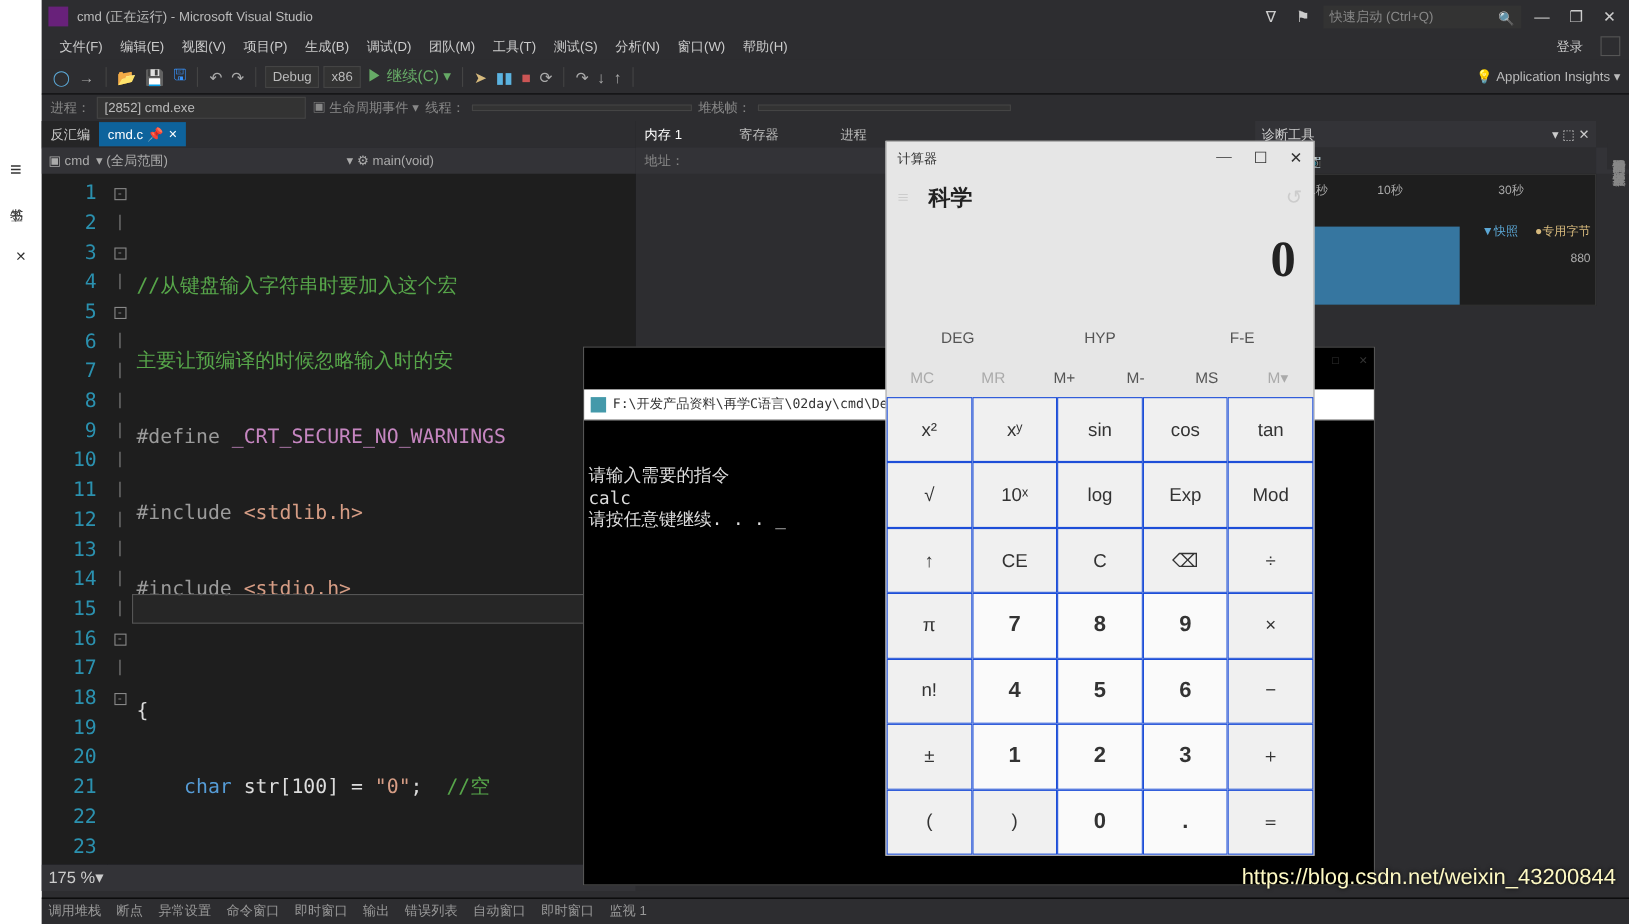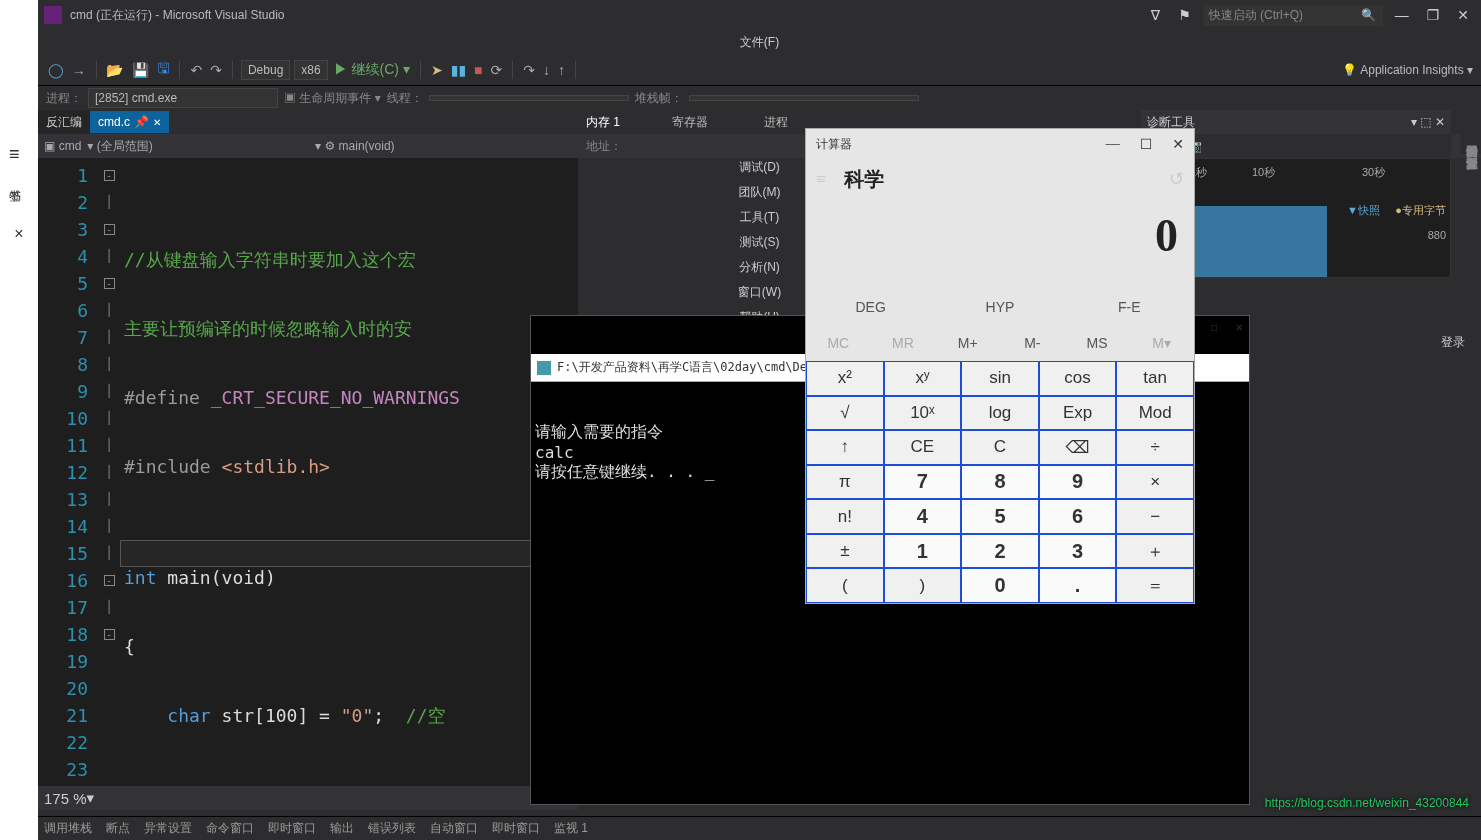--- a/index.html
+++ b/index.html
@@ -9,25 +9,25 @@
 .lstrip { position:absolute; left:0; top:0; width:38px; height:100%; background:#fff; color:#333; }
 .lstrip .close { display:block; text-align:center; margin-top:225px; font-size:16px; }
 .lstrip .hb { position:absolute; top:145px; left:9px; font-size:18px; line-height:1; }
 .lstrip .bk { position:absolute; top:180px; left:6px; writing-mode:vertical-lr; }
 
 
 .titlebar { position:absolute; left:38px; top:0; height:30px; width:1443px; background:#2d2d30; display:flex; align-items:center; padding:0 6px; }
 .titlebar .vs { width:18px; height:18px; background:#68217a; margin-right:8px; }
 .titlebar .title { color:#bbb; }
 .titlebar .right { margin-left:auto; display:flex; align-items:center; gap:6px; }
-.titlebar .ql { background:#333; padding:2px 6px; color:#888; width:180px; display:flex; align-items:center; }
+.titlebar .ql { background:#333; padding:2px 6px; color:#888; width:180px; display:flex; align-items:flex-end; }
 .titlebar .wbtn { padding:2px 6px; color:#ccc; font-size:14px; }
 
 
-.menubar { position:absolute; left:38px; top:30px; width:1443px; height:24px; display:flex; align-items:center; padding:0 8px; gap:0; background:#2d2d30;flex-direction:column; }
+.menubar { position:absolute; left:38px; top:30px; width:1443px; height:24px; display:flex; align-items:center; padding:0 8px; gap:0; background:#2d2d30; }
 .menubar span { padding:4px 8px; color:#ccc; }
 .menubar .login { margin-left:auto; }
 .menubar .avatar { width:18px; height:18px; border:1px solid #555; margin-left:8px; }
 
 
 .toolbar { position:absolute; left:38px; top:54px; width:1443px; height:32px; background:#2d2d30; display:flex; align-items:center; padding:0 8px; gap:4px; border-bottom:1px solid #000; }
 .toolbar .tb { padding:2px; color:#aaa; font-size:14px; }
 .sep { width:1px; height:18px; background:#444; margin:0 4px; }
 .combo { background:#333; padding:2px 6px; border:1px solid #444; color:#bbb; }
 .lightbulb { color:#d7ba7d; }
@@ -82,39 +82,39 @@
 .vtab div { writing-mode:vertical-rl; padding:6px 2px; color:#888; }
 
 
 .console { position:absolute; left:530px; top:315px; width:720px; height:490px; background:#000; border:1px solid #555; color:#ddd; font-family:SimSun,monospace; font-size:16px; white-space:pre; }
 .console .ctitle { background:#fff; color:#333; height:28px; display:flex; align-items:center; padding:0 6px; font-size:12px; border-bottom:1px solid #aaa; }
 .console .cicon { display:inline-block; width:14px; height:14px; background:#49a; margin-right:6px; }
 .console .wbtns { position:absolute; right:6px; top:4px; display:flex; gap:18px; color:#333; }
 .console .body { padding:2px 4px; }
 
 
-.calc { position:absolute; left:805px; top:128px; width:390px; height:476px; background:#e6e6e6; border:1px solid #aaa; display:flex; flex-direction:column; font-family:"Segoe UI","Microsoft YaHei"; }
+.calc { position:absolute; left:805px; top:128px; width:390px; height:650px; background:#e6e6e6; border:1px solid #aaa; display:flex; flex-direction:column; font-family:"Segoe UI","Microsoft YaHei"; }
 .calc .ctitle2 { height:30px; display:flex; align-items:center; padding:0 10px; color:#333; }
 .calc .wbtns2 { margin-left:auto; display:flex; gap:20px; font-size:14px; color:#333; }
 .calc .modebar { display:flex; align-items:center; padding:0 10px; gap:18px; height:40px; }
 .calc .hb2 { font-size:18px; }
 .calc .mode { font-size:20px; font-weight:bold; color:#222; }
 .calc .hist { margin-left:auto; font-size:18px; }
 .calc .display { text-align:right; padding:10px 16px; font-size:46px; font-weight:bold; color:#222; height:90px; }
 .calc .frow { display:flex; }
 .calc .frow button { flex:1; background:transparent; border:none; padding:10px; font-size:14px; color:#555; }
 .calc .mrow button.disabled { color:#aaa; }
 .calc .grid { flex:1; display:grid; grid-template-columns:repeat(5,1fr); grid-auto-rows:1fr; }
 .calc .grid button { background:#f0f0f0; border:1px solid #1d4ed8; font-size:17px; color:#333; }
 .calc .grid button.num { background:#fafafa; font-weight:bold; font-size:20px; }
 .calc .grid button.func { background:#f0f0f0; }
 
 
 .status { position:absolute; left:38px; bottom:0; width:1443px; height:24px; background:#2d2d30; display:flex; align-items:center; padding:0 6px; gap:14px; color:#999; border-top:1px solid #000; }
-.watermark { position:absolute; right:12px; bottom:30px; color:#22c55e; font-size:12px; text-shadow:0 0 4px #000; }
+.watermark { position:absolute; right:12px; bottom:30px; color:#fef9c3; font-size:20px; text-shadow:0 0 4px #000; }
 </style>
 </head>
 <body>
 
 <div class="lstrip">
   <span class="hb">≡</span>
   <span class="bk">书签</span>
   <span class="close">×</span>
 </div>
 
@@ -253,22 +253,22 @@
           <div><span class="box">-</span></div>
           <div>│</div>
           <div><span class="box">-</span></div>
       </div>
       <div class="code">
         <div></div>
         <div><span class="c-comment">//从键盘输入字符串时要加入这个宏</span></div>
         <div><span class="c-comment">主要让预编译的时候忽略输入时的安</span></div>
         <div><span class="c-macro">#define </span><span class="c-define">_CRT_SECURE_NO_WARNINGS</span></div>
         <div><span class="c-macro">#include </span><span class="c-string">&lt;stdlib.h&gt;</span></div>
-        <div></div>
-        <div><span class="c-type">int </span><span class="c-func">main</span><span>(void)</span></div>
+        <div><span class="c-macro">#include </span><span class="c-string">&lt;stdio.h&gt;</span></div>
+        <div></div>
         <div><span>{</span></div>
         <div><span class="c-type">    char </span><span>str[100] = </span><span class="c-string">"0"</span><span>;  </span><span class="c-comment">//空</span></div>
         
         
         
         <div></div>
         <div></div>
         
         
         <div></div>

